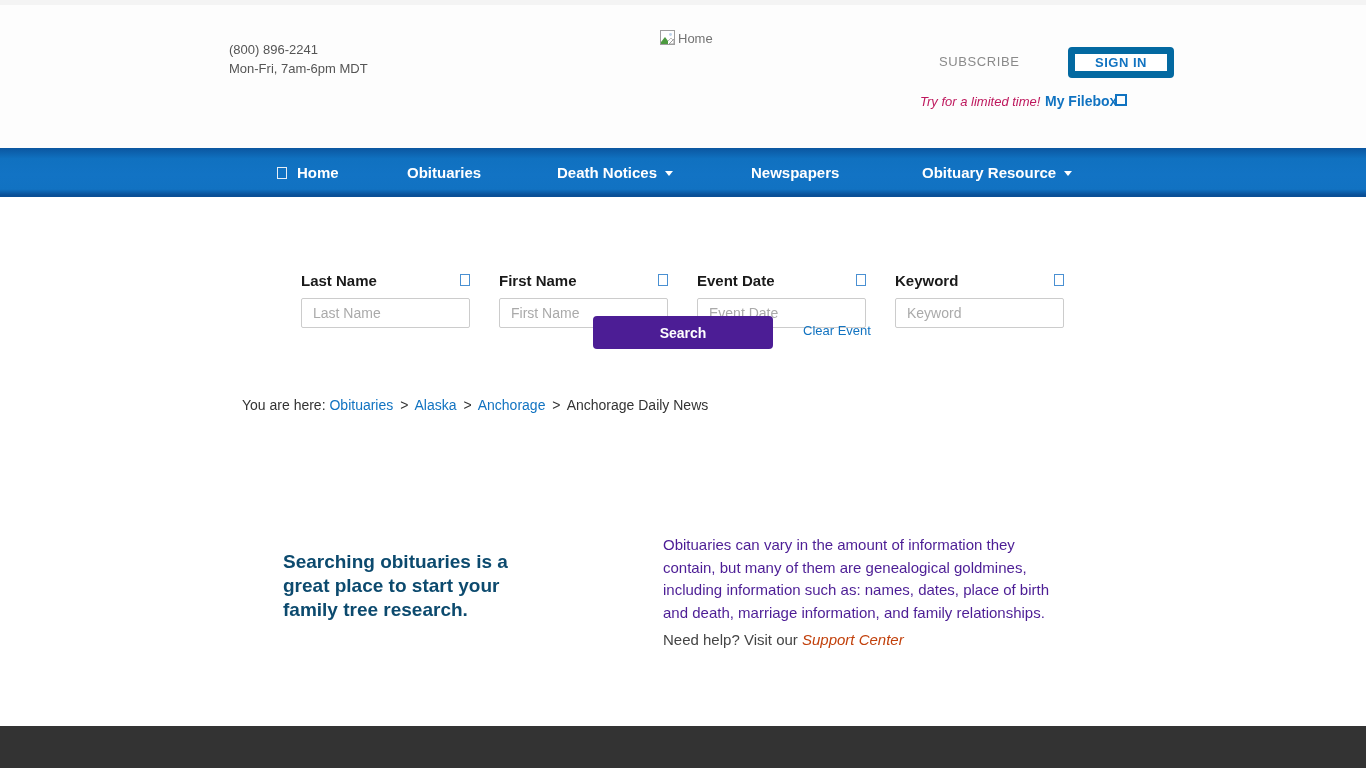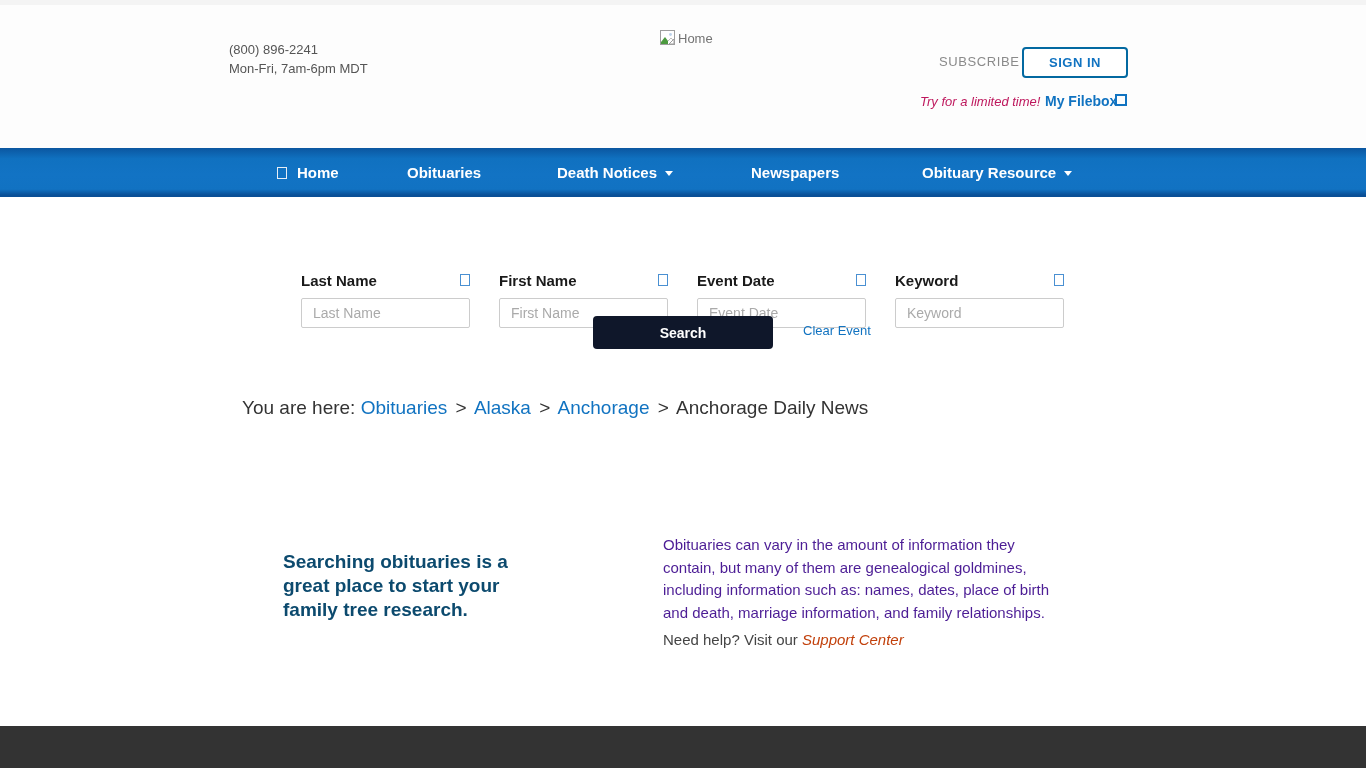--- a/index.html
+++ b/index.html
@@ -9,22 +9,22 @@
 
   
   .topstrip { position:absolute; top:0; left:0; width:1366px; height:5px; background:#f4f4f4; }
 
   
   .header { position:absolute; top:5px; left:0; width:1366px; height:143px; background:#fdfdfd; }
   .contact { position:absolute; left:229px; top:35px; font-size:13px; color:#555; line-height:19px; }
   .logo { position:absolute; left:659px; top:24px; display:flex; align-items:center; gap:1px; cursor:pointer; }
   .logo span { font-size:13px; color:#737373; }
   .subscribe { position:absolute; left:939px; top:49px; font-size:13px; color:#8a8a8a; letter-spacing:0.6px; cursor:pointer; }
-  .signin { position:absolute; left:1022px; top:42px; width:106px; height:31px; background:#ffffff;
-            border:2px solid #0369a1; border-radius:4px; color:#1173c1; font-weight:bold; font-size:13px;
+  .signin { position:absolute; left:1068px; top:42px; width:106px; height:31px; background:#ffffff;
+            border:7px solid #0369a1; border-radius:4px; color:#1173c1; font-weight:bold; font-size:13px;
             letter-spacing:0.5px; font-family:"Liberation Sans", sans-serif; cursor:pointer; }
   .promo { position:absolute; left:920px; top:89px; font-size:13px; font-style:italic; color:#be185d; }
   .filebox { position:absolute; left:1045px; top:88px; font-size:14px; font-weight:bold; color:#1173c1; text-decoration:none; cursor:pointer; }
   .filebox-box { position:absolute; left:1115px; top:89px; width:12px; height:12px; border:2px solid #1173c1; display:inline-block; cursor:pointer; }
 
   
   .nav { position:absolute; top:148px; left:0; width:1366px; height:49px;
          background:linear-gradient(180deg,#0b56a0 0%,#1071c0 22%,#1273c4 55%,#1172c2 84%,#0a4f96 96%,#0a4f96 100%); }
   .nav-item { position:absolute; top:0; height:49px; display:flex; align-items:center; color:#ffffff;
               font-size:15px; font-weight:bold; cursor:pointer; }
@@ -40,27 +40,27 @@
   
   .field { position:absolute; top:231px; width:169px;margin-top:41px; }
   .f0 { left:301px; } .f1 { left:499px; } .f2 { left:697px; } .f3 { left:895px; }
   .field-label-row { display:flex; justify-content:space-between; align-items:center; height:16px; }
   .field-label { font-size:15px; font-weight:bold; color:#1a1a1a; }
   .info-box { width:10px; height:12px; border:1px solid #4a90d2; display:inline-block; cursor:pointer; }
   .field input { margin-top:10px; width:169px; height:30px; border:1px solid #cccccc; border-radius:2px;
                  padding:0 11px; font-size:14px; color:#333; font-family:"Liberation Sans", sans-serif; background:#fff; }
   .field input::placeholder { color:#aaaaaa; opacity:1; }
 
-  .search-btn { position:absolute; left:593px; top:316px; width:180px; height:33px; background:#0f172a;
+  .search-btn { position:absolute; left:593px; top:316px; width:180px; height:33px; background:#4c1d95;
                 border:none; border-radius:4px; color:#ffffff; font-size:14px; font-weight:bold;
                 font-family:"Liberation Sans", sans-serif; cursor:pointer; }
   .clear-link { position:absolute; left:803px; top:323px; font-size:13px; color:#1173c1; text-decoration:none; cursor:pointer; }
 
   
-  .breadcrumb { position:absolute; left:242px; top:397px; font-size:19px; color:#333; }
+  .breadcrumb { position:absolute; left:242px; top:397px; font-size:14px; color:#333; }
   .breadcrumb a { color:#1173c1; text-decoration:none; cursor:pointer; }
   .crumb-sep { color:#333; margin:0 3px; }
 
   
   .content-heading { position:absolute; left:283px; top:550px; width:248px; font-size:19px; line-height:24px;
                      font-weight:bold; color:#0c4a6e; }
   .content-text { position:absolute; left:663px; top:534px; width:408px; font-size:15px; line-height:22.5px; color:#4c1d95; }
   .help-line { position:absolute; left:663px; top:631px; font-size:15px; color:#444; }
   .help-line a { color:#c2410c; text-decoration:none; cursor:pointer;font-style:italic; }
 

